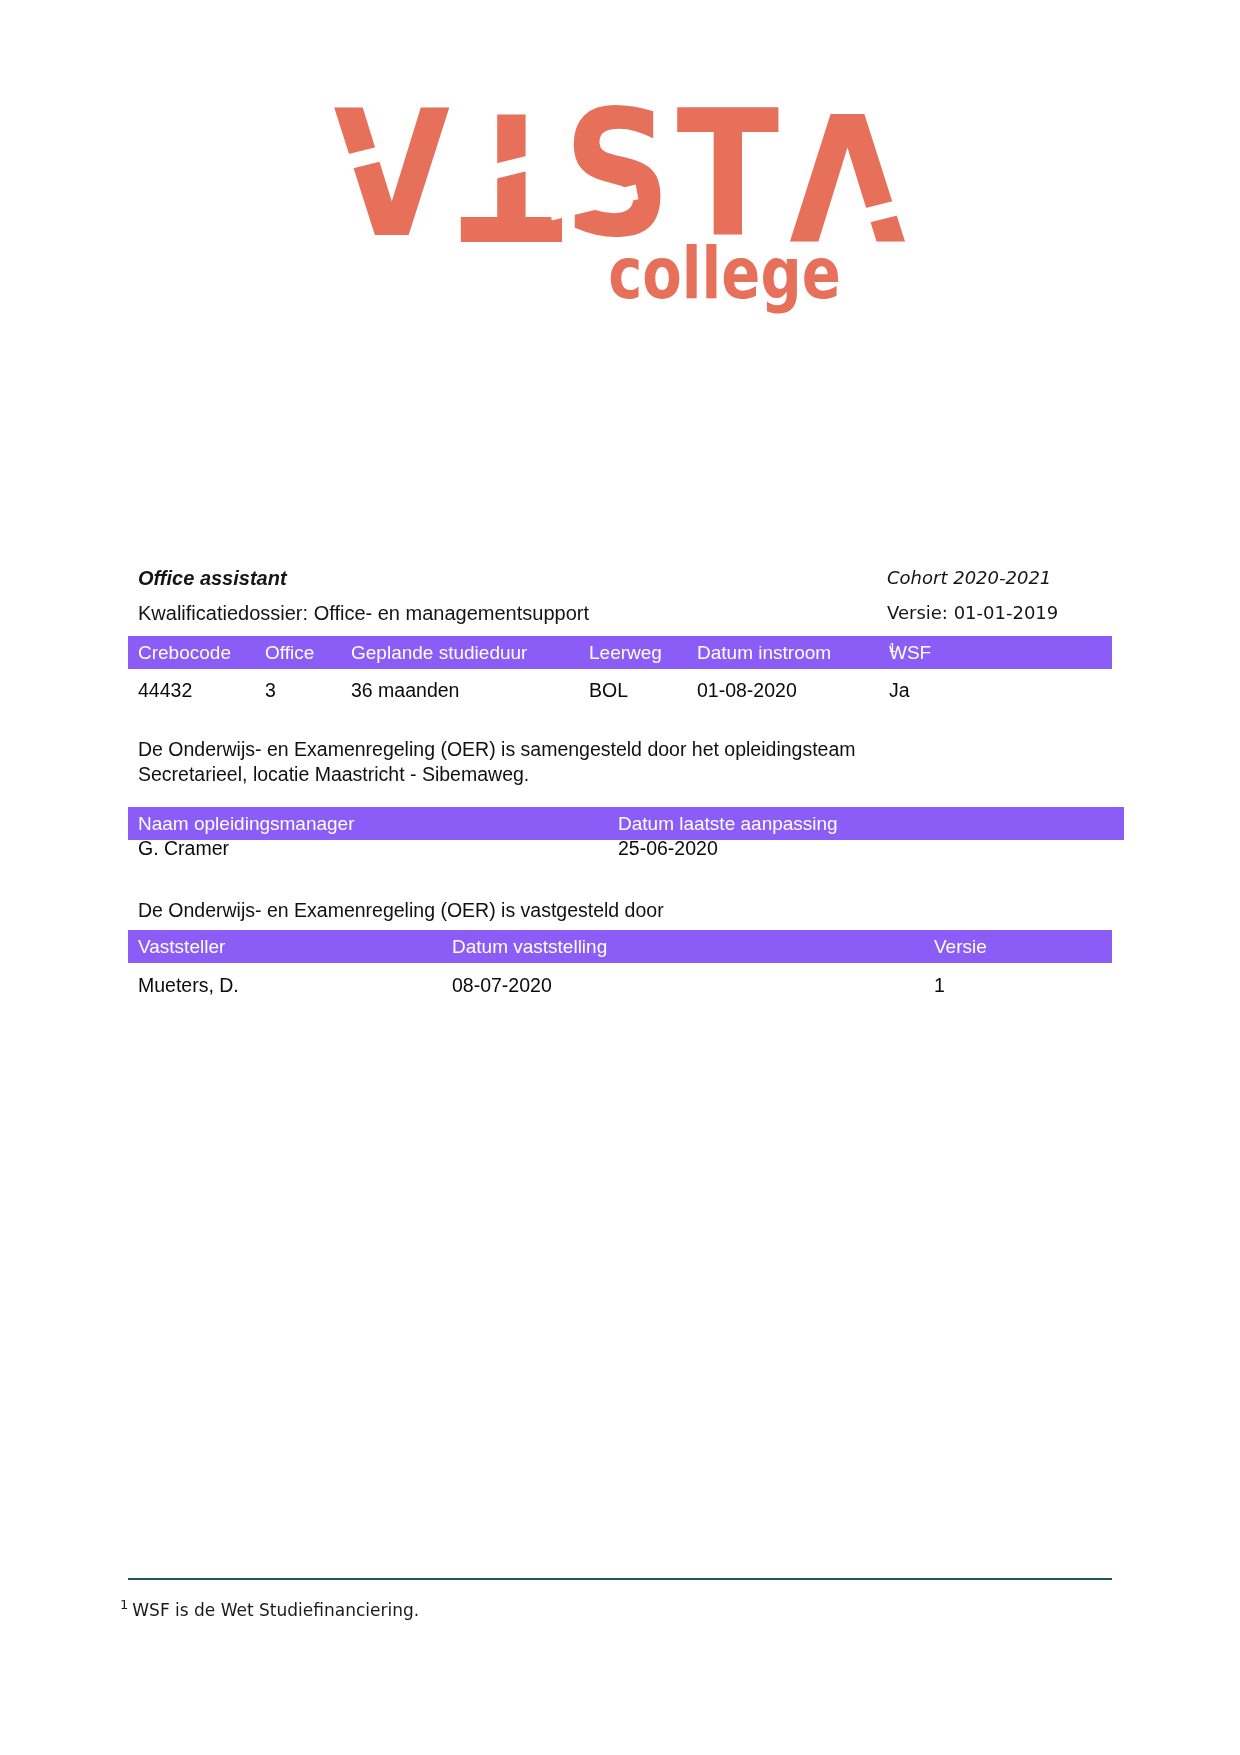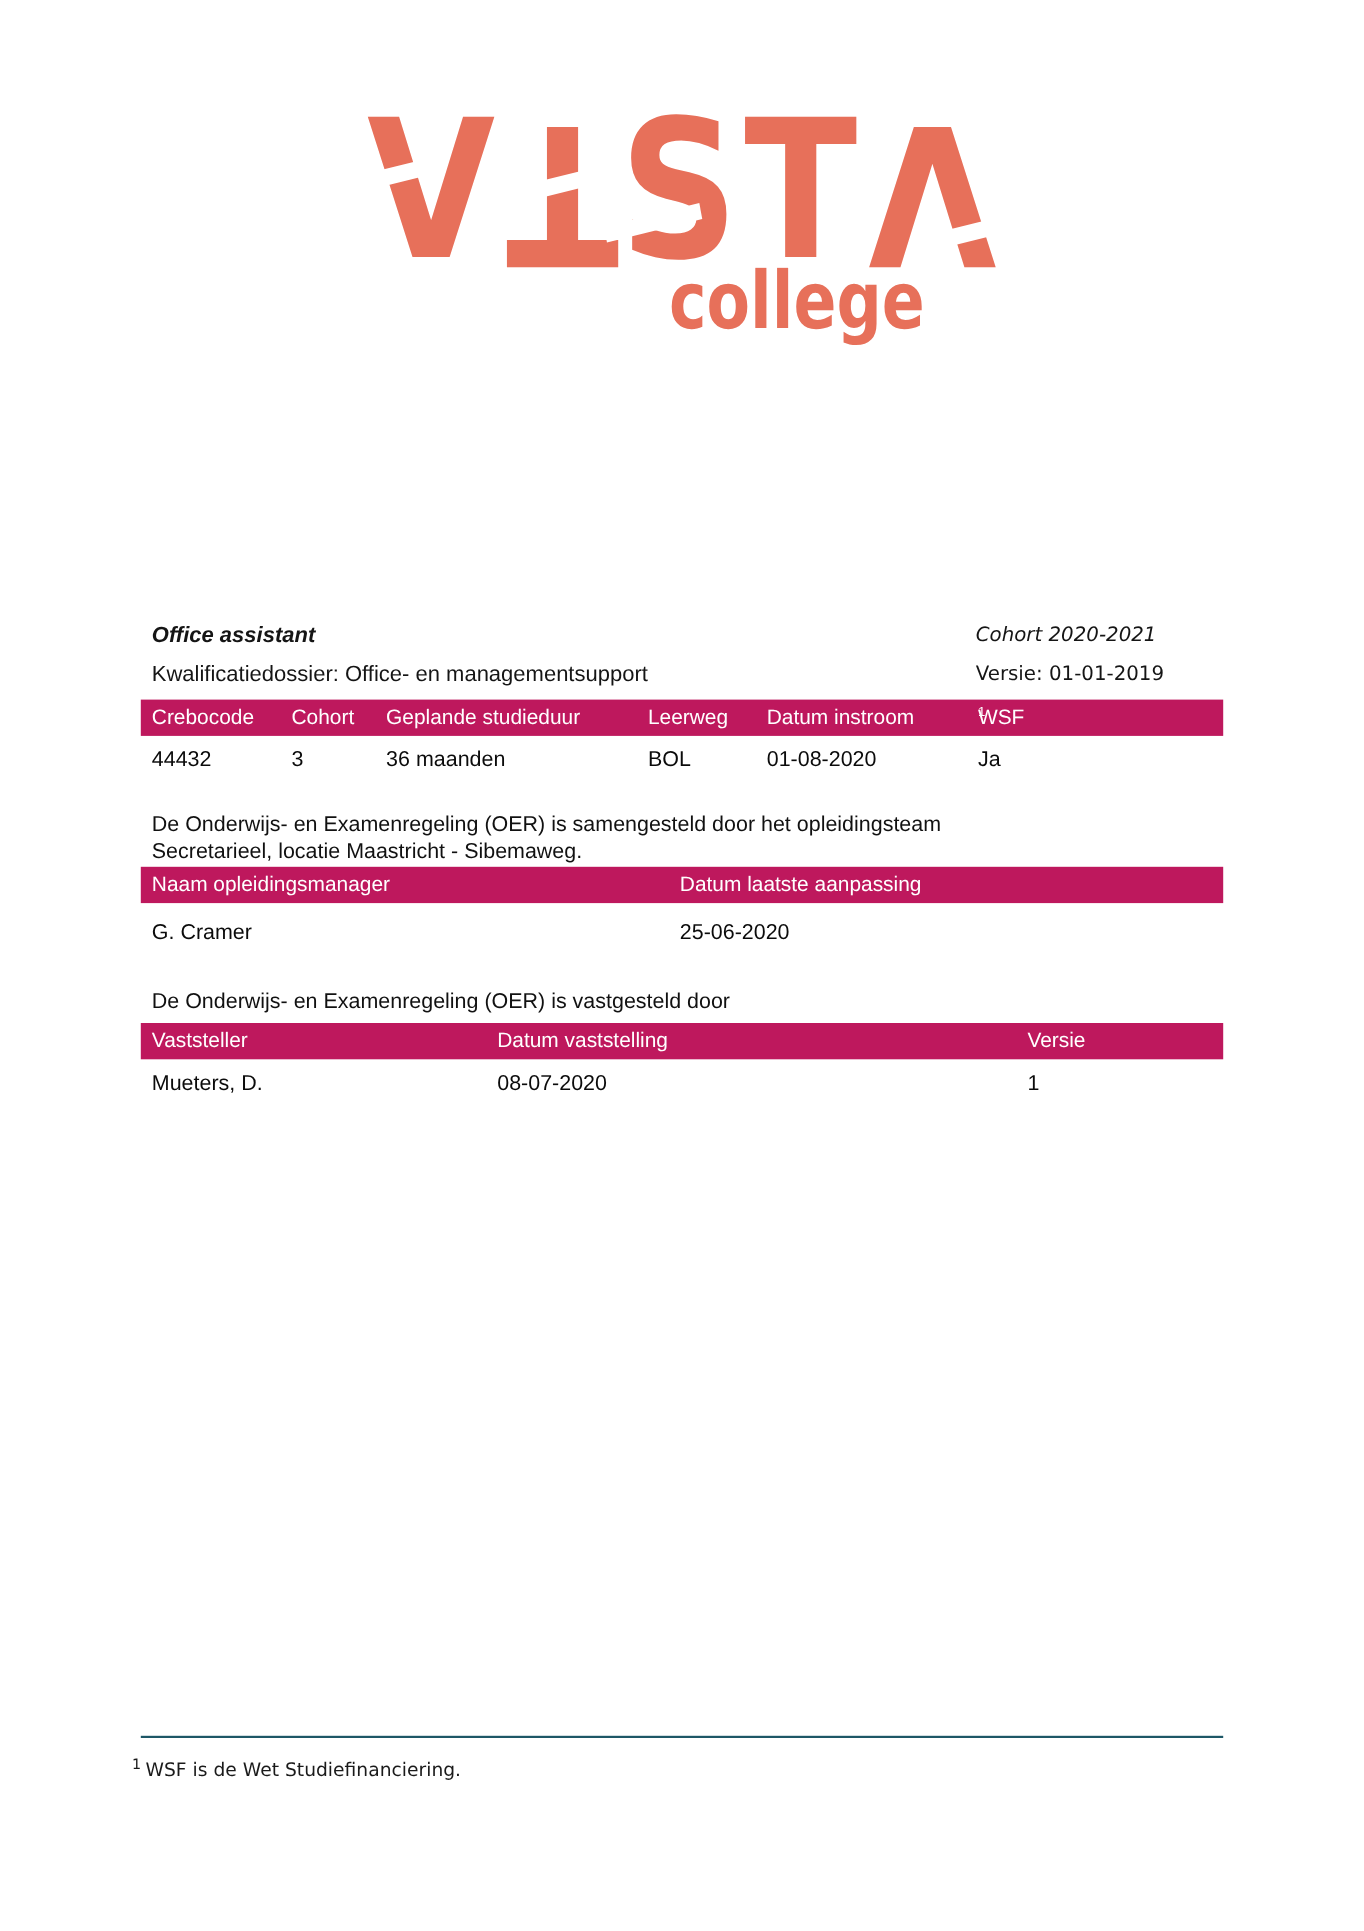--- a/index.html
+++ b/index.html
@@ -49,35 +49,35 @@
   .meta-left  { position:absolute; left:138px; font-size:20px; color:#151515; }
   .meta-right { position:absolute; left:887px; font-size:18px; color:#151515;
                 font-family:"DejaVu Sans", sans-serif; }
   .bold { font-weight:bold; }
   .r1 { top:567px;font-style:italic; }
   .r2 { top:602px; }
 
   
   .bar {
     position:absolute; left:128px; width:984px; height:33px;
-    background:#be185d; color:#ffffff;text-decoration:underline;
+    background:#8b5cf6; color:#ffffff;text-decoration:underline;
   }
   .bar span, .trow span {
     position:absolute; top:0; line-height:33px; font-size:19px; white-space:nowrap;
   }
   .trow { position:absolute; left:128px; width:984px; height:33px; color:#0b0b0b; }
   .trow span { font-size:19.5px; }
   .bar sup { font-size:12px; line-height:0; vertical-align:super; }
 
   .t1-bar { top:636px; }
   .t1-row { top:674px; }
   .c1-0 { left:10px; }  .c1-1 { left:137px; } .c1-2 { left:223px; }
   .c1-3 { left:461px; } .c1-4 { left:569px; } .c1-5 { left:761px; }
 
-  .t2-bar { top:788px; }
+  .t2-bar { top:807px;padding-left:12px; }
   .t2-row { top:832px; }
   .c2-0 { left:10px; } .c2-1 { left:490px; }
 
   .t3-bar { top:930px; }
   .t3-row { top:969px; }
   .c3-0 { left:10px;text-align:right; } .c3-1 { left:324px; } .c3-2 { left:806px; }
 
   
   .para {
     position:absolute; left:138px; font-size:19.5px; line-height:25px; color:#111;
@@ -109,21 +109,21 @@
   <div class="college"><span class="condense-r">college</span></div>
 
 
   <div class="meta-left r1 bold">Office assistant</div>
   <div class="meta-right r1">Cohort 2020-2021</div>
   <div class="meta-left r2">Kwalificatiedossier: Office- en managementsupport</div>
   <div class="meta-right r2">Versie: 01-01-2019</div>
 
   <div class="bar t1-bar">
     <span class="c1-0">Crebocode</span>
-    <span class="c1-1">Cohort</span>
+    <span class="c1-1">Office</span>
     <span class="c1-2">Geplande studieduur</span>
     <span class="c1-3">Leerweg</span>
     <span class="c1-4">Datum instroom</span>
     <span class="c1-5"><span>WSF</span><sup>1</sup></span>
   </div>
   <div class="trow t1-row">
     <span class="c1-0">44432</span>
     <span class="c1-1">3</span>
     <span class="c1-2">36 maanden</span>
     <span class="c1-3">BOL</span>

